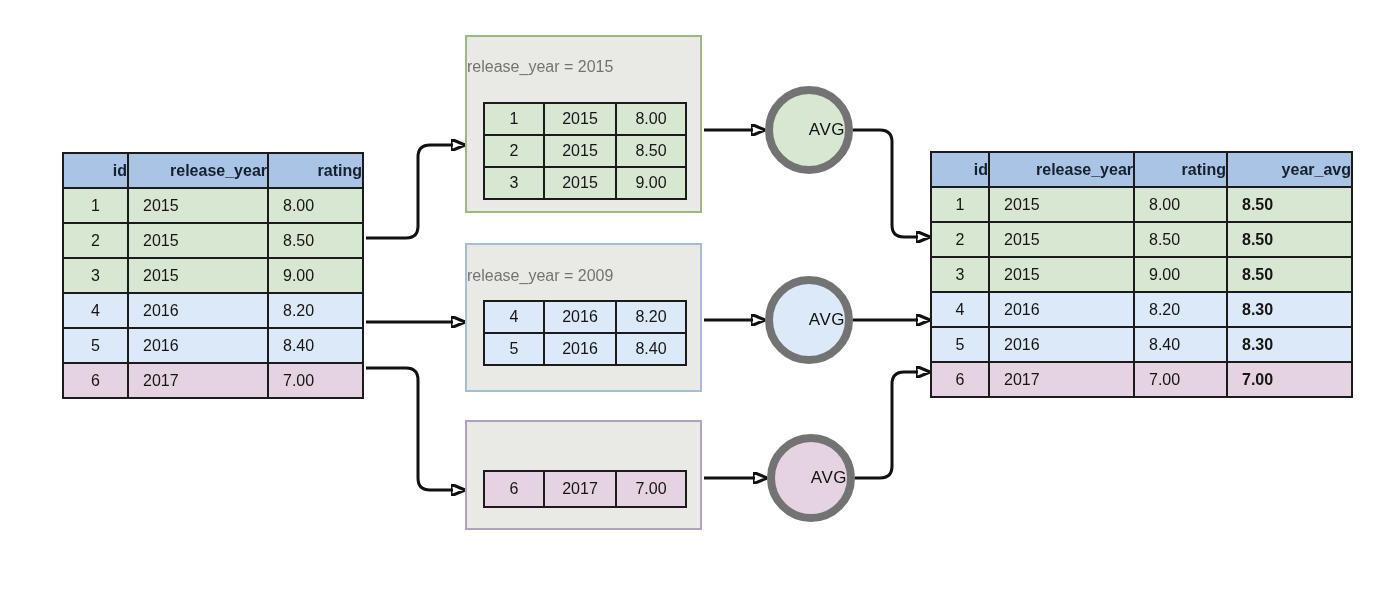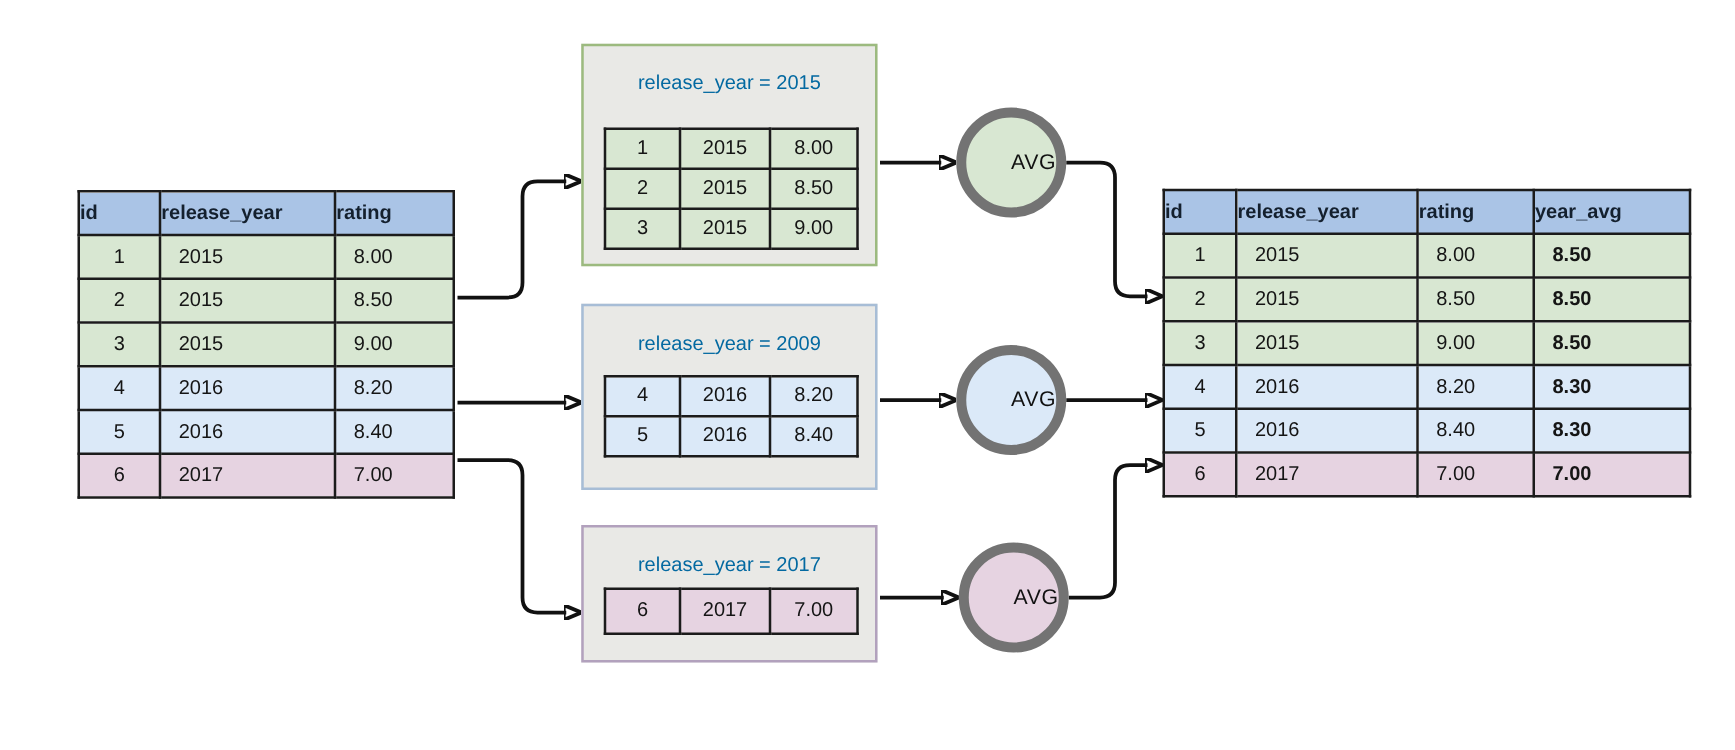--- a/index.html
+++ b/index.html
@@ -4,36 +4,36 @@
 <style>
   html,body { margin:0; padding:0; background:#ffffff; }
   .canvas {
     position:relative; width:1388px; height:600px; background:#ffffff;
     font-family:"Liberation Sans","DejaVu Sans",sans-serif; color:#151515;
     overflow:hidden;
   }
   
   table { border-collapse:collapse; position:absolute; table-layout:fixed; }
   th,td { border:2px solid #1b1b1b; font-size:16px; padding:0; overflow:hidden; white-space:nowrap; }
-  th { background:var(--header_fill); font-weight:bold; color:#14202e; height:33px; text-align:left; }
+  th { background:var(--header_fill); font-weight:bold; color:#14202e; height:33px; text-align:right; }
   td { height:33px; }
   .ci { text-align:center; }
   .cv { text-align:left; padding-left:14px; }
   .bold { font-weight:bold; }
   tr.y2015 td { background:var(--year_2015_fill); }
   tr.y2016 td { background:var(--year_2016_fill); }
   tr.y2017 td { background:var(--year_2017_fill); }
   #source-table { left:62px; top:152px; }
   #result-table { left:930px; top:151px; }
   
   .pbox { position:absolute; left:465px; width:237px; background:var(--partition_box_fill); border:2px solid #999; box-sizing:border-box; }
   #pbox-2015 { top:35px;  height:178px; border-color:var(--partition_border_2015); }
   #pbox-2016 { top:243px; height:149px; border-color:var(--partition_border_2016); }
   #pbox-2017 { top:420px; height:110px; border-color:var(--partition_border_2017); }
-  .plabel { position:absolute; left:0; right:0; text-align:center; font-size:16px; color:#0369a1; }
+  .plabel { position:absolute; left:0; right:0; font-size:16px; color:#737373; }
   #pbox-2015 .plabel { top:21px; }
   #pbox-2016 .plabel { top:22px; }
   #pbox-2017 .plabel { top:22px; }
   .ptable { left:16px; }
   .ptable td { text-align:center; height:30px; }
   #ptable-2015 { top:65px; }
   #ptable-2016 { top:55px; }
   #ptable-2017 { top:48px; }
   #ptable-2017 td { height:34px; }
   
@@ -162,21 +162,20 @@
       <tr class="y2016">
             <td>5</td>
             <td>2016</td>
             <td>8.40</td>
           </tr>
     </tbody>
       </table>
   </div>
 
   <div class="pbox" id="pbox-2017">
-    <div class="plabel">release_year = 2017</div>
     <table class="ptable" id="ptable-2017">
       <colgroup>
           <col style="width:60px">
           <col style="width:72px">
           <col style="width:70px">
         </colgroup>
       <tbody>
           <tr class="y2017">
             <td>6</td>
             <td>2017</td>

